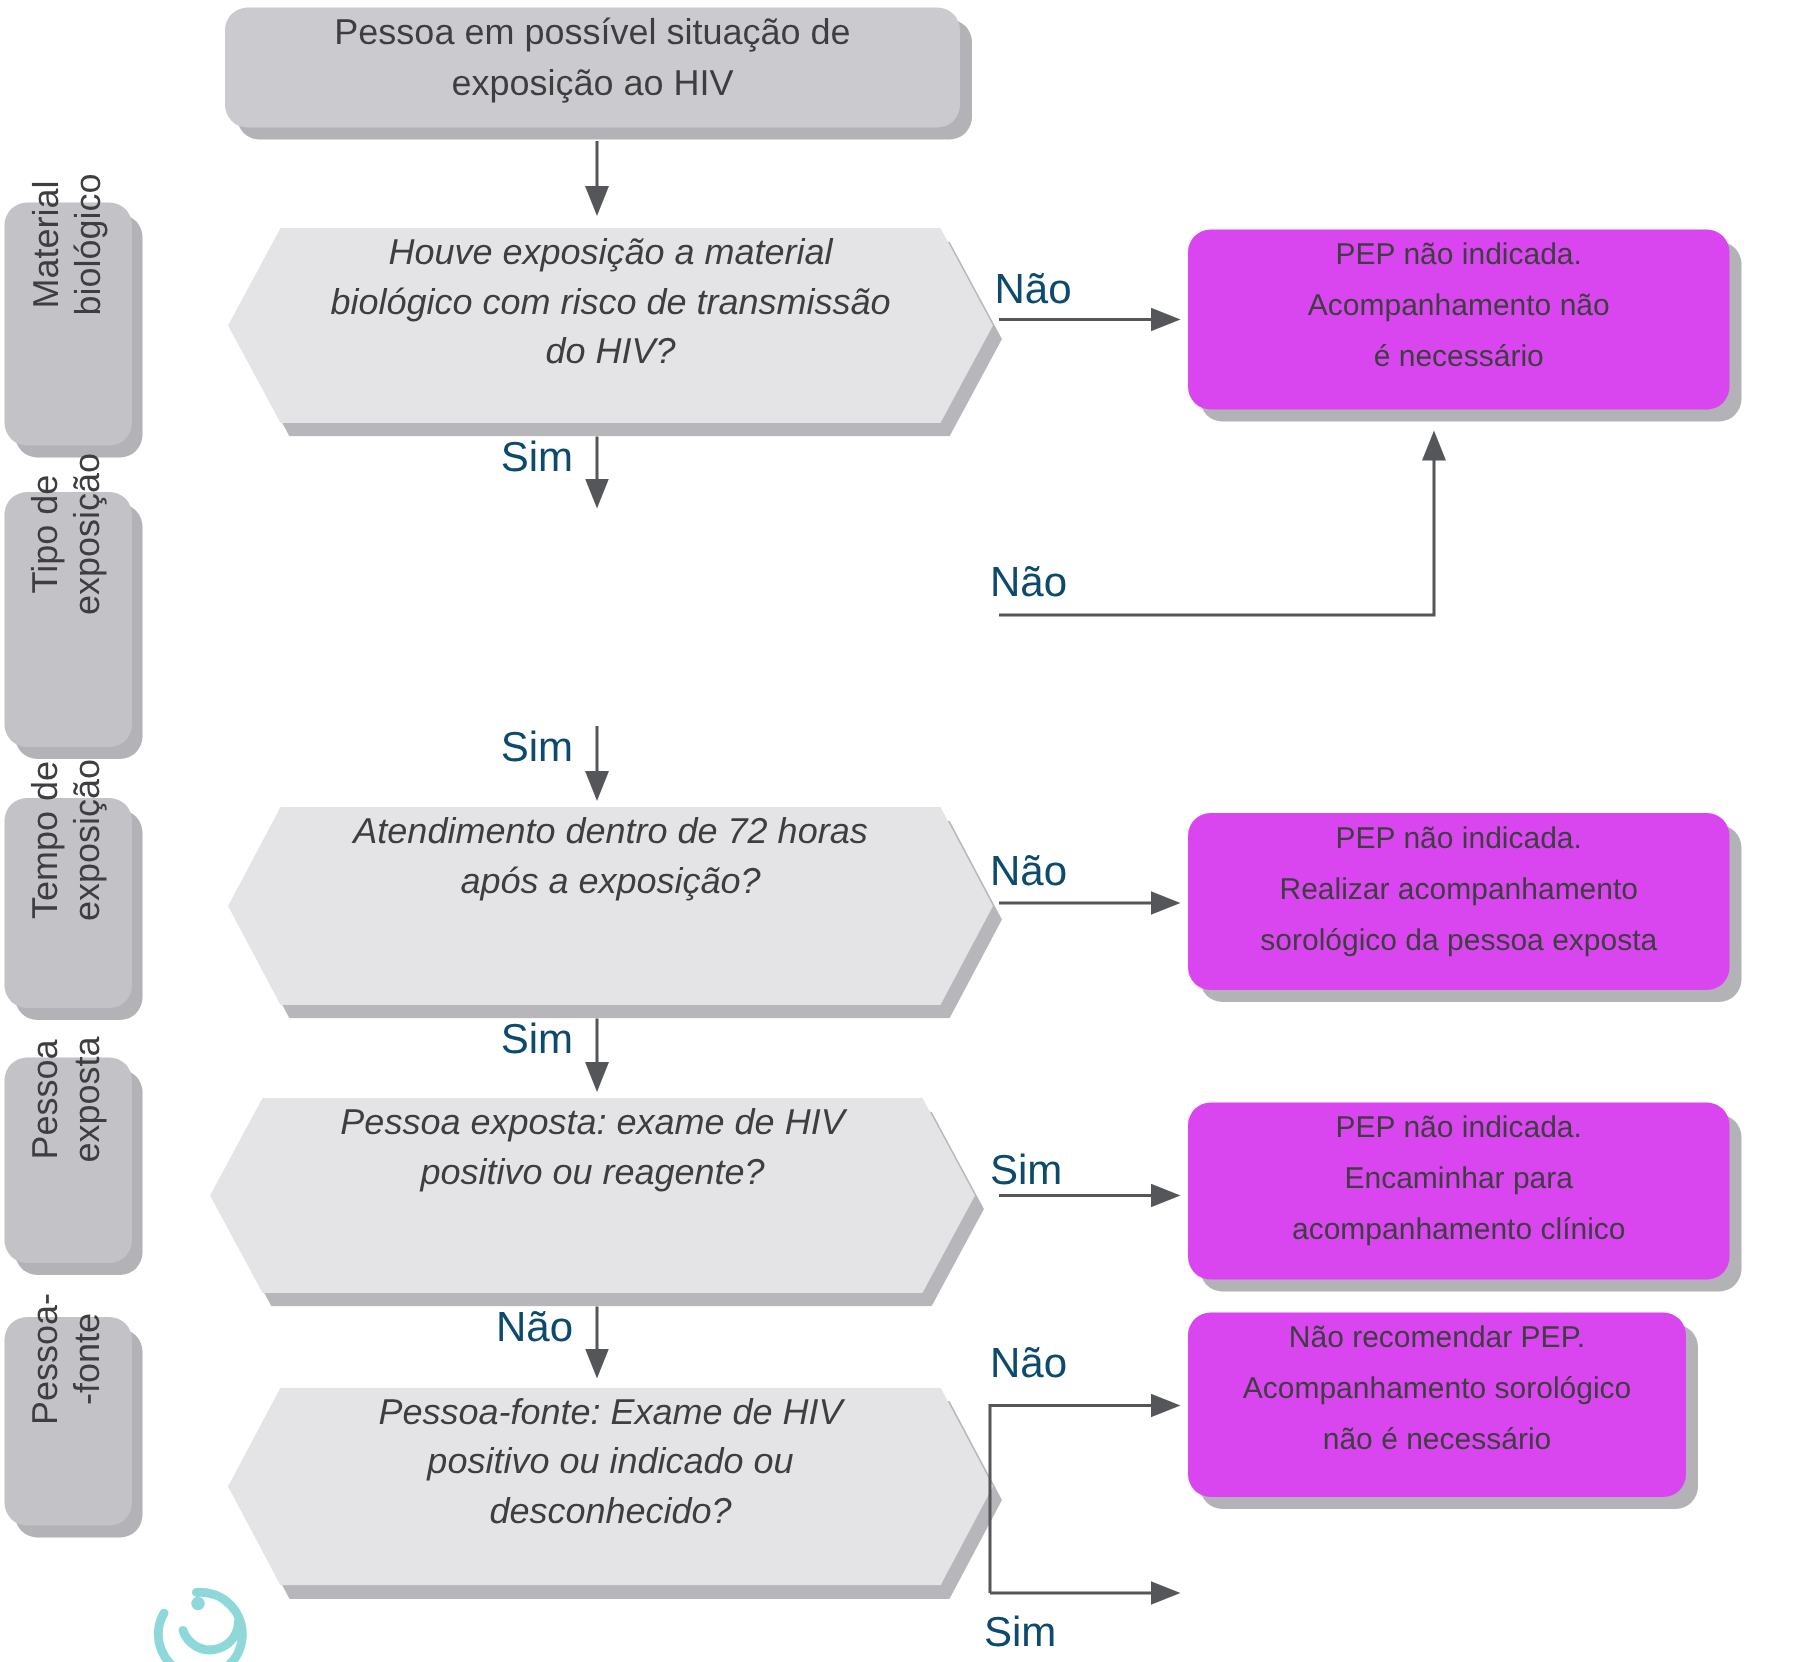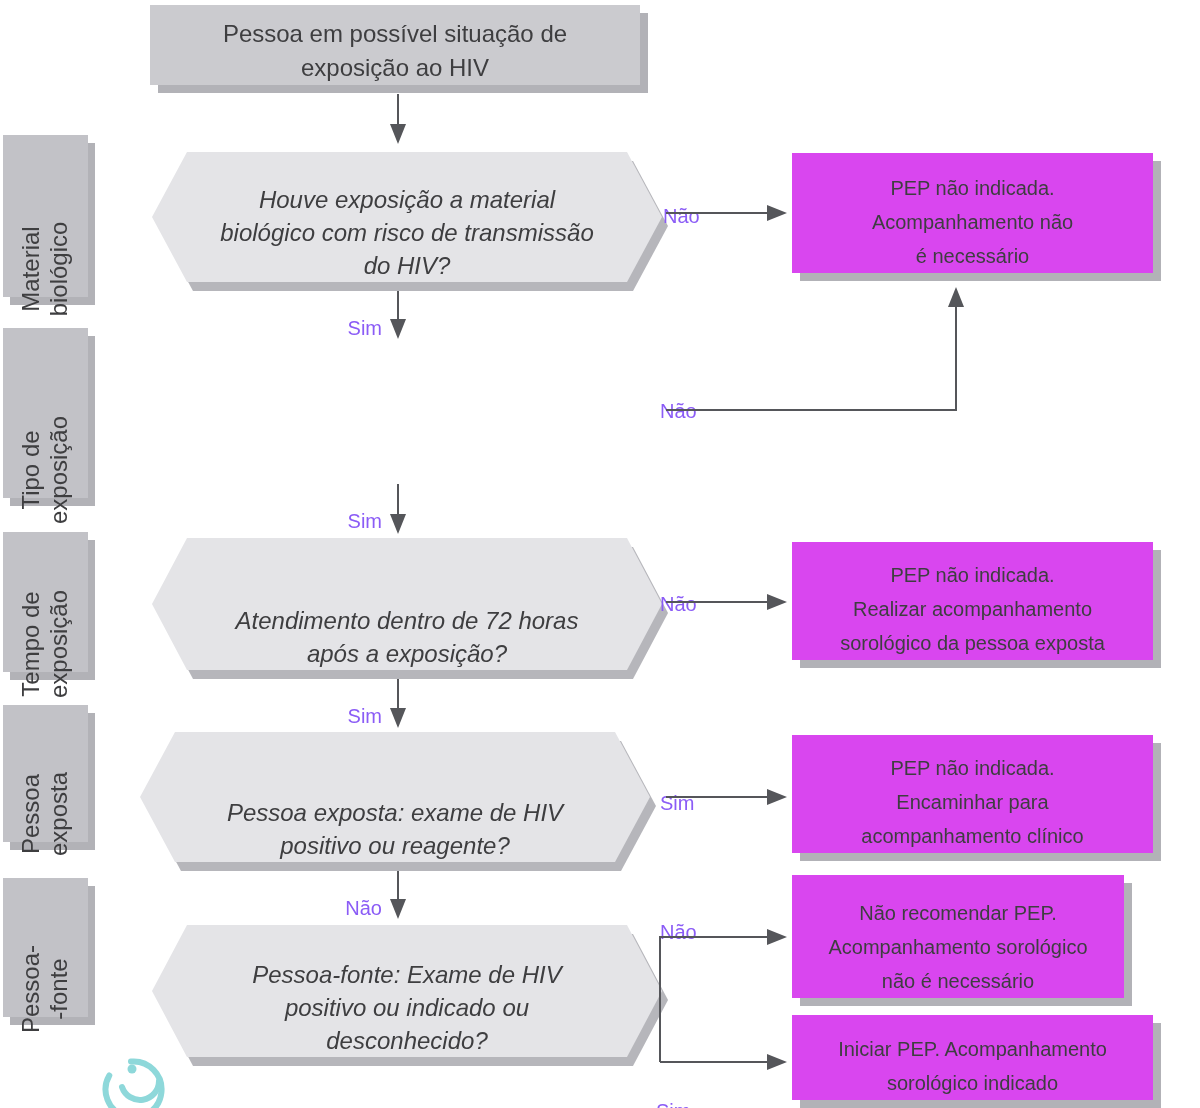--- a/index.html
+++ b/index.html
@@ -6,22 +6,23 @@
   #canvas{
     position:relative;
     width:1200px;height:1108px;
     background:#ffffff;
     overflow:hidden;
     font-family:"Liberation Sans",sans-serif;
     color:#3e3e40;
   }
   .node{
     position:absolute;
-    display:flex;align-items:flex-end;justify-content:center;
+    display:flex;align-items:flex-start;justify-content:center;
     text-align:center;
+    border-radius:15px;
   }
   .txt{white-space:pre-line;position:relative;z-index:1;flex:none;width:max-content;}
   
   .gbox{
     background:#cbcbcf;
     box-shadow:8px 8px 0 #b2b2b7;
     font-size:24px;line-height:34px;
   }
   .rbox{
     background:#d946ef;
@@ -45,21 +46,21 @@
     background:#b6b6bb;clip-path:var(--clip);
     transform:translate(6px,9px);
   }
   .hex::after{
     content:"";position:absolute;inset:0;
     background:#e4e4e7;clip-path:var(--clip);
   }
   .hex .txt{z-index:1;font-style:italic;}
   
   .lbl{
-    position:absolute;font-size:20px;color:#8b5cf6;margin-top:28px;
+    position:absolute;font-size:28px;color:#0c4a6e;
   }
   .lbl.ra{text-align:right;width:62px;}
   #arrows{position:absolute;left:0;top:0;z-index:2;pointer-events:none;}
   #logo{position:absolute;left:98px;top:1052px;z-index:3;}
 </style>
 </head>
 <body>
 
 <div id="canvas">
 
@@ -121,24 +122,20 @@
   <div class="node rbox" style="left:792px;top:735px;width:361px;height:118px;">
     <span class="txt">PEP não indicada.
 Encaminhar para
 acompanhamento clínico</span>
   </div>
   <div class="node rbox" style="left:792px;top:875px;width:332px;height:123px;">
     <span class="txt">Não recomendar PEP.
 Acompanhamento sorológico
 não é necessário</span>
   </div>
-  <div class="node rbox" style="left:792px;top:1015px;width:361px;height:85px;">
-    <span class="txt">Iniciar PEP. Acompanhamento
-sorológico indicado</span>
-  </div>
 
   <div class="lbl ra" style="left:320px;top:289px;">Sim</div>
   <div class="lbl" style="left:663px;top:177px;">Não</div>
   <div class="lbl ra" style="left:320px;top:482px;">Sim</div>
   <div class="lbl" style="left:660px;top:372px;">Não</div>
   <div class="lbl ra" style="left:320px;top:677px;">Sim</div>
   <div class="lbl" style="left:660px;top:565px;">Não</div>
   <div class="lbl ra" style="left:320px;top:869px;">Não</div>
   <div class="lbl" style="left:660px;top:764px;">Sim</div>
   <div class="lbl" style="left:660px;top:893px;">Não</div>

